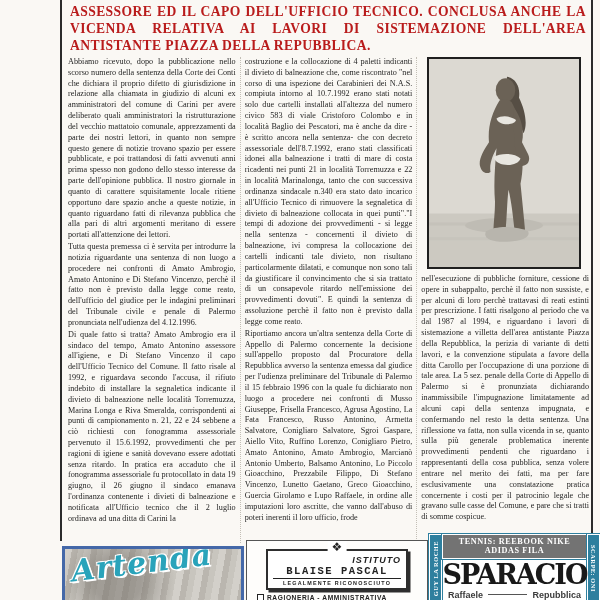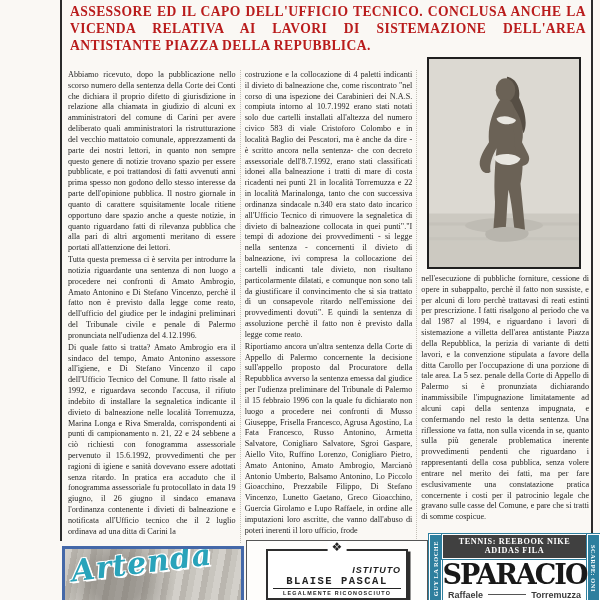--- a/index.html
+++ b/index.html
@@ -19,21 +19,21 @@
   }
 
   .body-grid{
     position:absolute;left:68px;top:57px;width:521px;height:486px;
     display:flex;
   }
   .col{
     flex:1 1 0;overflow:hidden;
     font-size:8.2px;line-height:1.32;text-align:justify;color:#262626;
   }
-  .col-sep{border-right:1px dotted #c3bfb6;padding-right:4px;margin-right:4px;margin-top:13px;}
+  .col-sep{border-right:1px dotted #c3bfb6;padding-right:4px;margin-right:4px;}
   .col p{margin:0 0 1px 0;}
 
   .photo-frame{
     width:150px;height:208px;border:2px solid #1f1f1f;
     margin:0 2px 5px 6px;background:#dcd9d2;position:relative;overflow:hidden;
   }
   .photo-frame svg{display:block;width:100%;height:100%;}
 
   
   .ad-artenda{
@@ -61,21 +61,21 @@
     width:128px;margin:8px auto 4px auto;border:2px solid #2e2e2e;
     box-shadow:2.5px 2.5px 0 #2e2e2e;background:#fff;
     padding:1px 5px 2px 5px;position:relative;
   }
   .pascal-diamond{
     position:absolute;top:-10px;left:50%;transform:translateX(-50%);
     background:#fff;padding:0 4px;font-size:12px;color:#222;line-height:1;
   }
   .pascal-istituto{
     text-align:right;font-weight:bold;font-style:italic;
-    font-size:9px;letter-spacing:1px;color:#1e1e1e;margin-top:13px;
+    font-size:9px;letter-spacing:1px;color:#1e1e1e;margin-top:3px;
   }
   .pascal-brand{
     text-align:center;font-weight:bold;font-size:10.5px;letter-spacing:1.5px;
     color:#222;border-bottom:1.5px solid #222;padding-bottom:1px;
     font-family:"Liberation Mono", monospace;
   }
   .pascal-sub{
     text-align:center;font-weight:bold;font-size:5.4px;letter-spacing:1.2px;
     color:#1e1e1e;margin-top:1px;
   }
@@ -94,21 +94,21 @@
   }
   .sp-strip{
     background:#2e7f9e;color:#fff;font-weight:bold;font-size:6.4px;
     letter-spacing:.5px;display:flex;align-items:center;justify-content:center;
     border:1px solid #fff;outline:1px solid #2e7f9e;
   }
   .sp-strip span{writing-mode:vertical-rl;white-space:nowrap;}
   .sp-strip-left span{transform:rotate(180deg);}
   .sp-center{display:flex;flex-direction:column;}
   .sp-banner{
-    background:#404040;color:#fff;font-weight:bold;font-size:8.2px;
+    background:#737373;color:#fff;font-weight:bold;font-size:8.2px;
     text-align:center;letter-spacing:.6px;padding:2px 0 2.5px 0;
     border:1px solid #fff;outline:1px solid #2e7f9e;
   }
   .sp-brand{
     flex:1;display:flex;align-items:center;justify-content:center;
     font-weight:bold;font-size:27px;letter-spacing:-2px;color:#191919;
     transform:scaleY(1.05);font-family:"DejaVu Serif", serif;
   }
   .sp-bottom{
     display:flex;align-items:center;gap:5px;padding:0 6px 4px 6px;
@@ -179,19 +179,19 @@
 <div class="ad-sparacio">
   <div class="sp-strip sp-strip-left">
     <span>GUY LA ROCHE</span>
   </div>
   <div class="sp-center">
     <div class="sp-banner">TENNIS: REEBOOK NIKE ADIDAS  FILA</div>
     <div class="sp-brand">SPARACIO</div>
     <div class="sp-bottom">
       <span>Raffaele</span>
       <span class="sp-line"></span>
-      <span>Torremuzza</span>
+      <span>Repubblica</span>
     </div>
   </div>
   <div class="sp-strip">
     <span>SCARPE: ONI</span>
   </div>
 </div>
 
 </body></html>

